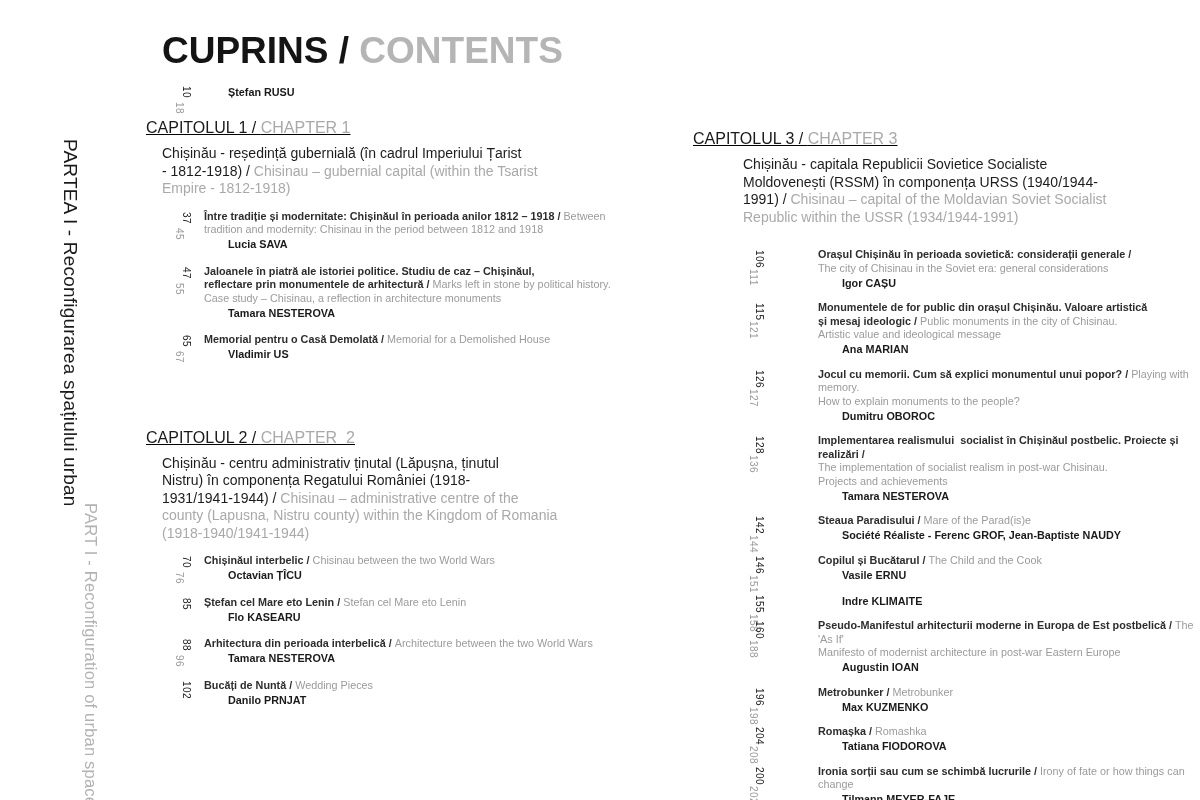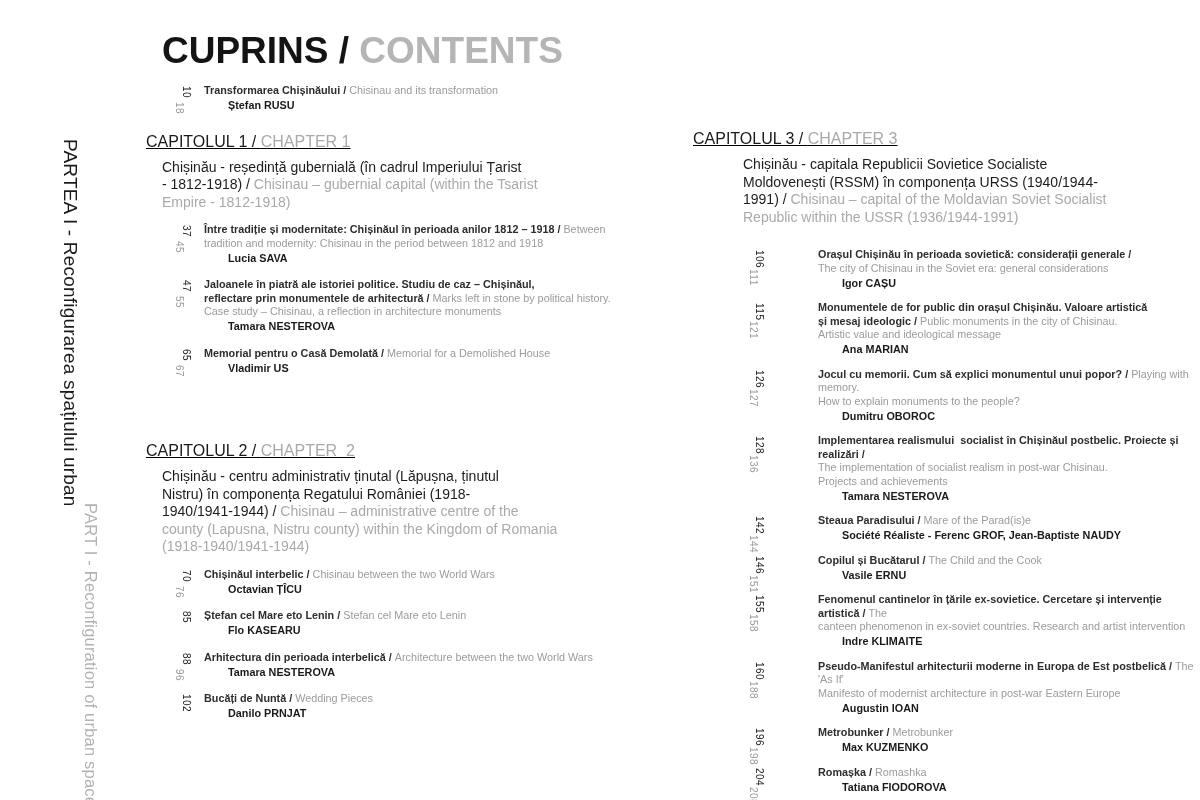--- a/index.html
+++ b/index.html
@@ -72,21 +72,20 @@
 
 <div class="col col-left">
 
   <div class="entry intro">
     <div class="nums">
       <span class="num num-ro">10</span>
       <span class="hline"></span>
       <span class="num num-en">18</span>
     </div>
     <div class="ebody">
-      <div class="etitle"><span class="ro">Transformarea Chișinăului / </span><span class="en">Chisinau and its transformation</span></div>
       <div class="author">Ștefan RUSU</div>
     </div>
   </div>
 
   <section class="chapter">
     <div class="chapter-label"><span class="ro">CAPITOLUL 1 / </span><span class="en">CHAPTER 1</span></div>
     <div class="chapter-heading"><span class="ro">Chișinău - reședință gubernială (în cadrul Imperiului Țarist
 - 1812-1918) / </span><span class="en">Chisinau – gubernial capital (within the Tsarist
 Empire - 1812-1918)</span></div>
 
@@ -128,21 +127,21 @@
         <div class="etitle"><span class="ro">Memorial pentru o Casă Demolată / </span><span class="en">Memorial for a Demolished House</span></div>
         <div class="author">Vladimir US</div>
       </div>
     </div>
   </section>
 
   <section class="chapter second">
     <div class="chapter-label"><span class="ro">CAPITOLUL 2 / </span><span class="en">CHAPTER  2</span></div>
     <div class="chapter-heading"><span class="ro">Chișinău - centru administrativ ținutal (Lăpușna, ținutul
 Nistru) în componența Regatului României (1918-
-1940/1941-1944) / </span><span class="en">Chisinau – administrative centre of the
+1931/1941-1944) / </span><span class="en">Chisinau – administrative centre of the
 county (Lapusna, Nistru county) within the Kingdom of Romania
 (1918-1940/1941-1944)</span></div>
 
     <div class="entry">
       <div class="nums">
         <span class="num num-ro">70</span>
         <span class="hline"></span>
         <span class="num num-en">76</span>
       </div>
       <div class="ebody">
@@ -184,21 +183,21 @@
     </div>
   </section>
 </div>
 
 <div class="col col-right">
   <section class="chapter">
     <div class="chapter-label"><span class="ro">CAPITOLUL 3 / </span><span class="en">CHAPTER 3</span></div>
     <div class="chapter-heading"><span class="ro">Chișinău - capitala Republicii Sovietice Socialiste
 Moldovenești (RSSM) în componența URSS (1940/1944-
 1991) / </span><span class="en">Chisinau – capital of the Moldavian Soviet Socialist
-Republic within the USSR (1936/1944-1991)</span></div>
+Republic within the USSR (1934/1944-1991)</span></div>
 
     <div class="entry">
       <div class="nums">
         <span class="num num-ro">106</span>
         <span class="vline"></span>
         <span class="num num-en">111</span>
       </div>
       <div class="ebody">
         <div class="etitle"><span class="ro">Orașul Chișinău în perioada sovietică: considerații generale /
 </span><span class="en">The city of Chisinau in the Soviet era: general considerations</span></div>
@@ -271,22 +270,20 @@
       </div>
     </div>
 
     <div class="entry">
       <div class="nums">
         <span class="num num-ro">155</span>
         <span class="vline"></span>
         <span class="num num-en">158</span>
       </div>
       <div class="ebody">
-        <div class="etitle"><span class="ro">Fenomenul cantinelor în țările ex-sovietice. Cercetare și intervenție artistică / </span><span class="en">The
-canteen phenomenon in ex-soviet countries. Research and artist intervention</span></div>
         <div class="author">Indre KLIMAITE</div>
       </div>
     </div>
 
     <div class="entry">
       <div class="nums">
         <span class="num num-ro">160</span>
         <span class="vline"></span>
         <span class="num num-en">188</span>
       </div>

